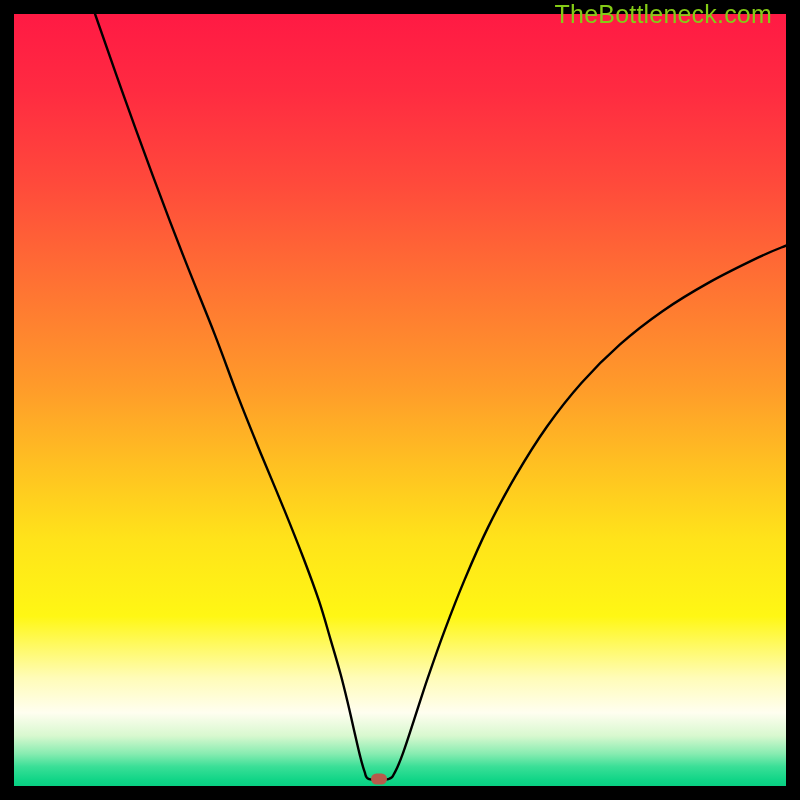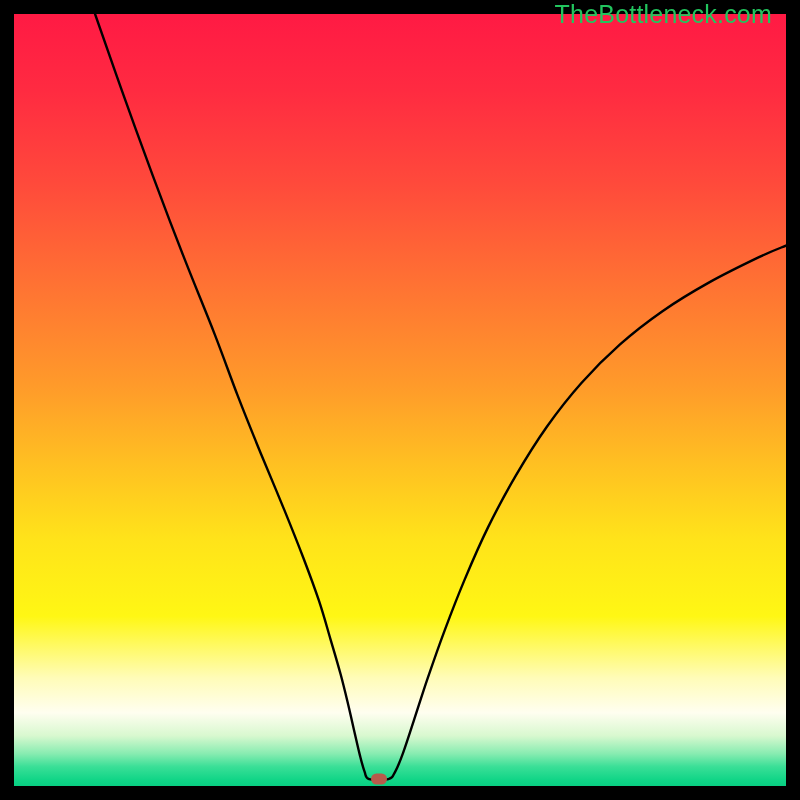--- a/index.html
+++ b/index.html
@@ -25,21 +25,21 @@
     top: 0;
     width: 772px;
     height: 772px;
   }
   .watermark {
     position: absolute;
     top: 0;
     right: 28px;
     font-size: 25px;
     font-weight: 500;
-    color: #22c55e;
+    color: #84cc16;
     letter-spacing: 0.2px;
     font-family: Arial, Helvetica, sans-serif;
   }
   .marker {
     position: absolute;
     width: 16px;
     height: 11px;
     border-radius: 6px;
     background: #b85a4b;
     transform: translate(-50%, -50%);

